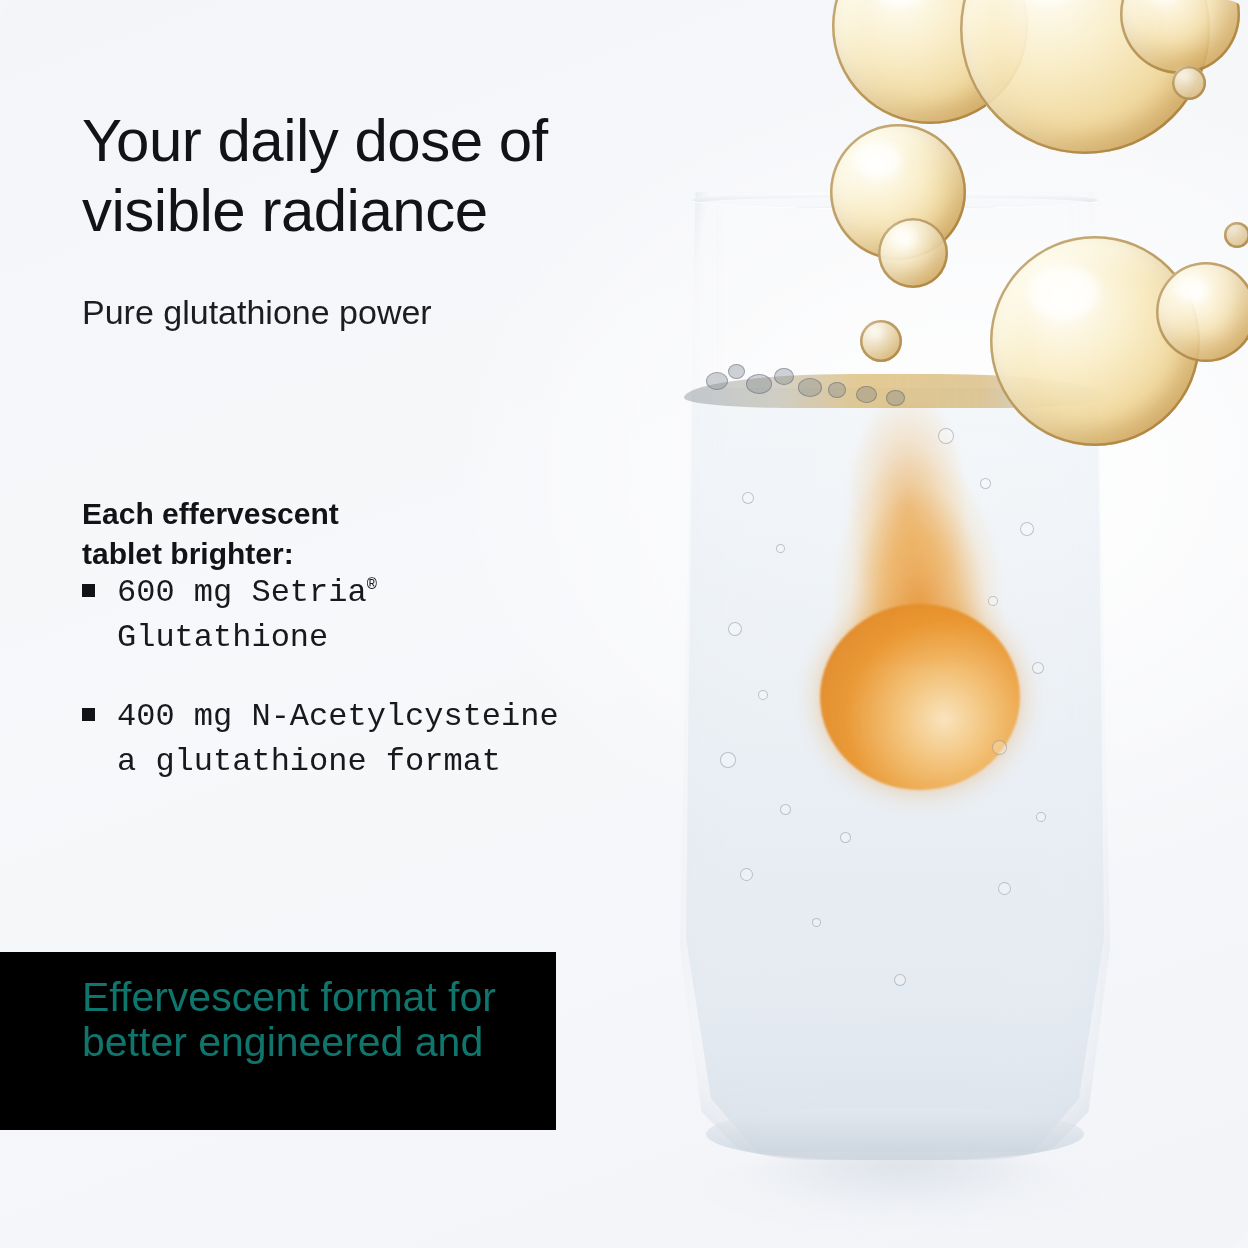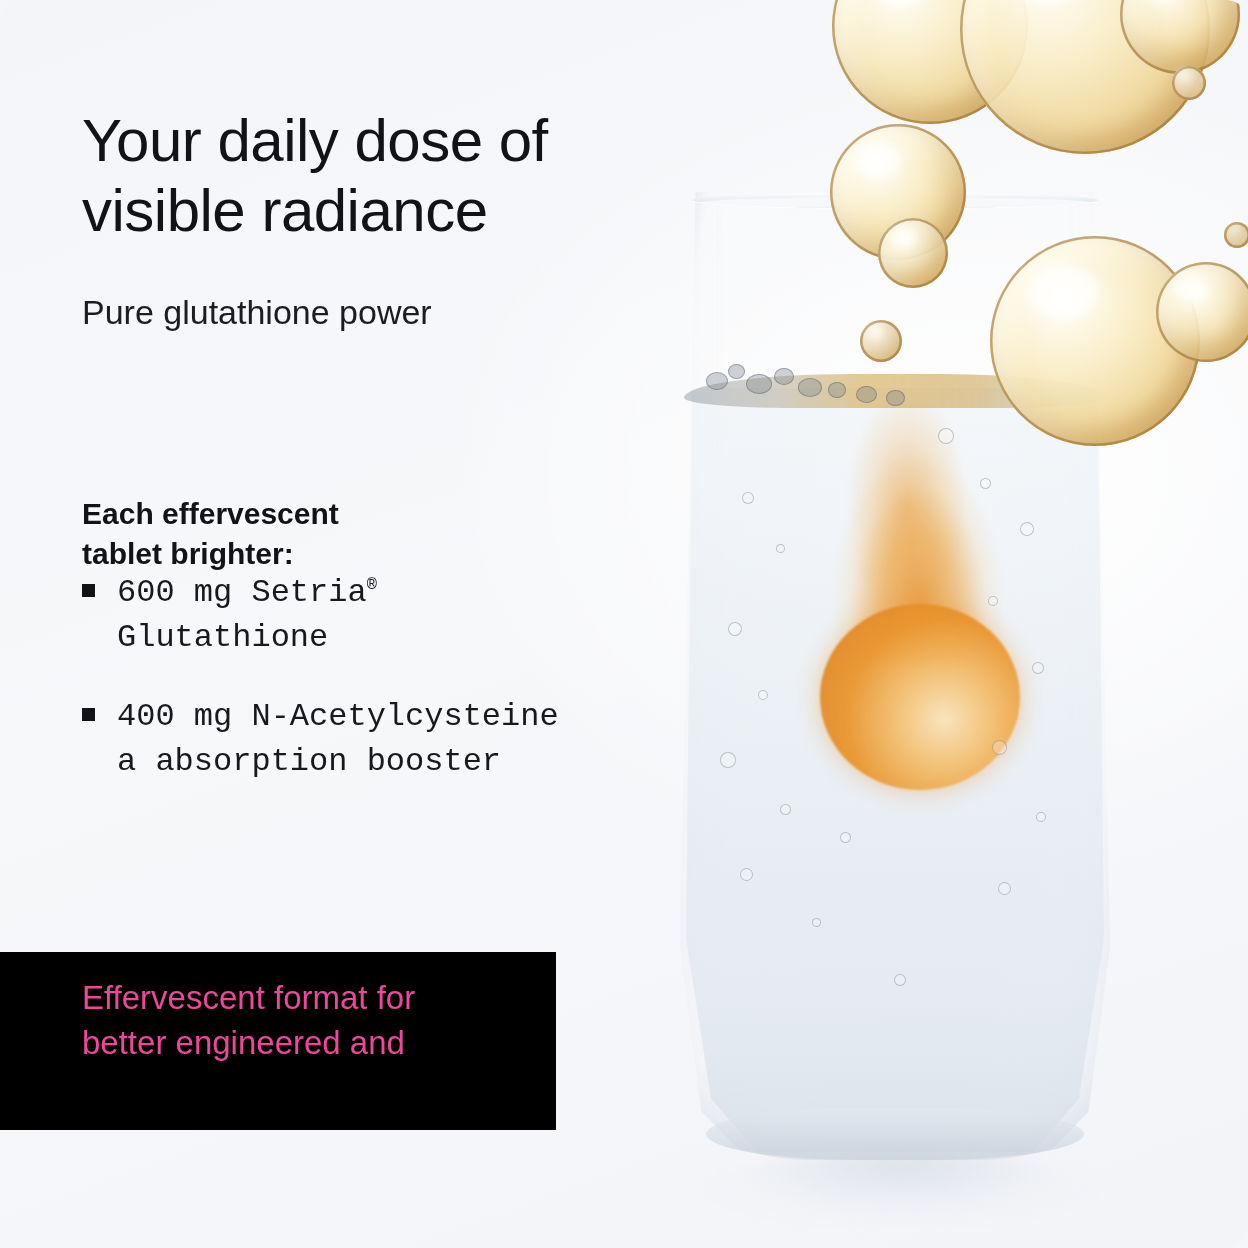--- a/index.html
+++ b/index.html
@@ -135,21 +135,21 @@
     flex:0 0 auto;width:13px;height:13px;background:#111317;margin-top:14px;margin-right:22px;
   }
   .bullet-text{font-size:32px;line-height:45px;color:#17191d;white-space:nowrap;font-family:Liberation Mono, monospace;}
   .bullet-text sup{font-size:17px;vertical-align:super;line-height:0;}
 
   #callout{
     position:absolute;left:0;top:952px;width:556px;height:178px;background:#000000;
   }
   #callout-text{
     position:absolute;left:82px;top:23px;width:470px;
-    font-size:33px;line-height:45px;color:#ec4899;
+    font-size:41px;line-height:45px;color:#0f766e;
   }
 </style>
 </head>
 <body>
 
 <div id="poster">
 
   <div id="photo">
 
     <div id="glass">
@@ -227,21 +227,21 @@
       <div class="bullet-marker"></div>
       <div class="bullet-text">
         <div><span>600 mg Setria</span><sup>®</sup></div>
         <div>Glutathione</div>
       </div>
     </div>
     <div class="bullet">
       <div class="bullet-marker"></div>
       <div class="bullet-text">
         <div><span>400 mg N-Acetylcysteine</span><sup></sup></div>
-        <div>a absorption booster</div>
+        <div>a glutathione format</div>
       </div>
     </div>
   </div>
 
   <div id="callout">
     <div id="callout-text">
       <div>Effervescent format for</div>
       <div>better engineered and</div>
     </div>
   </div>

